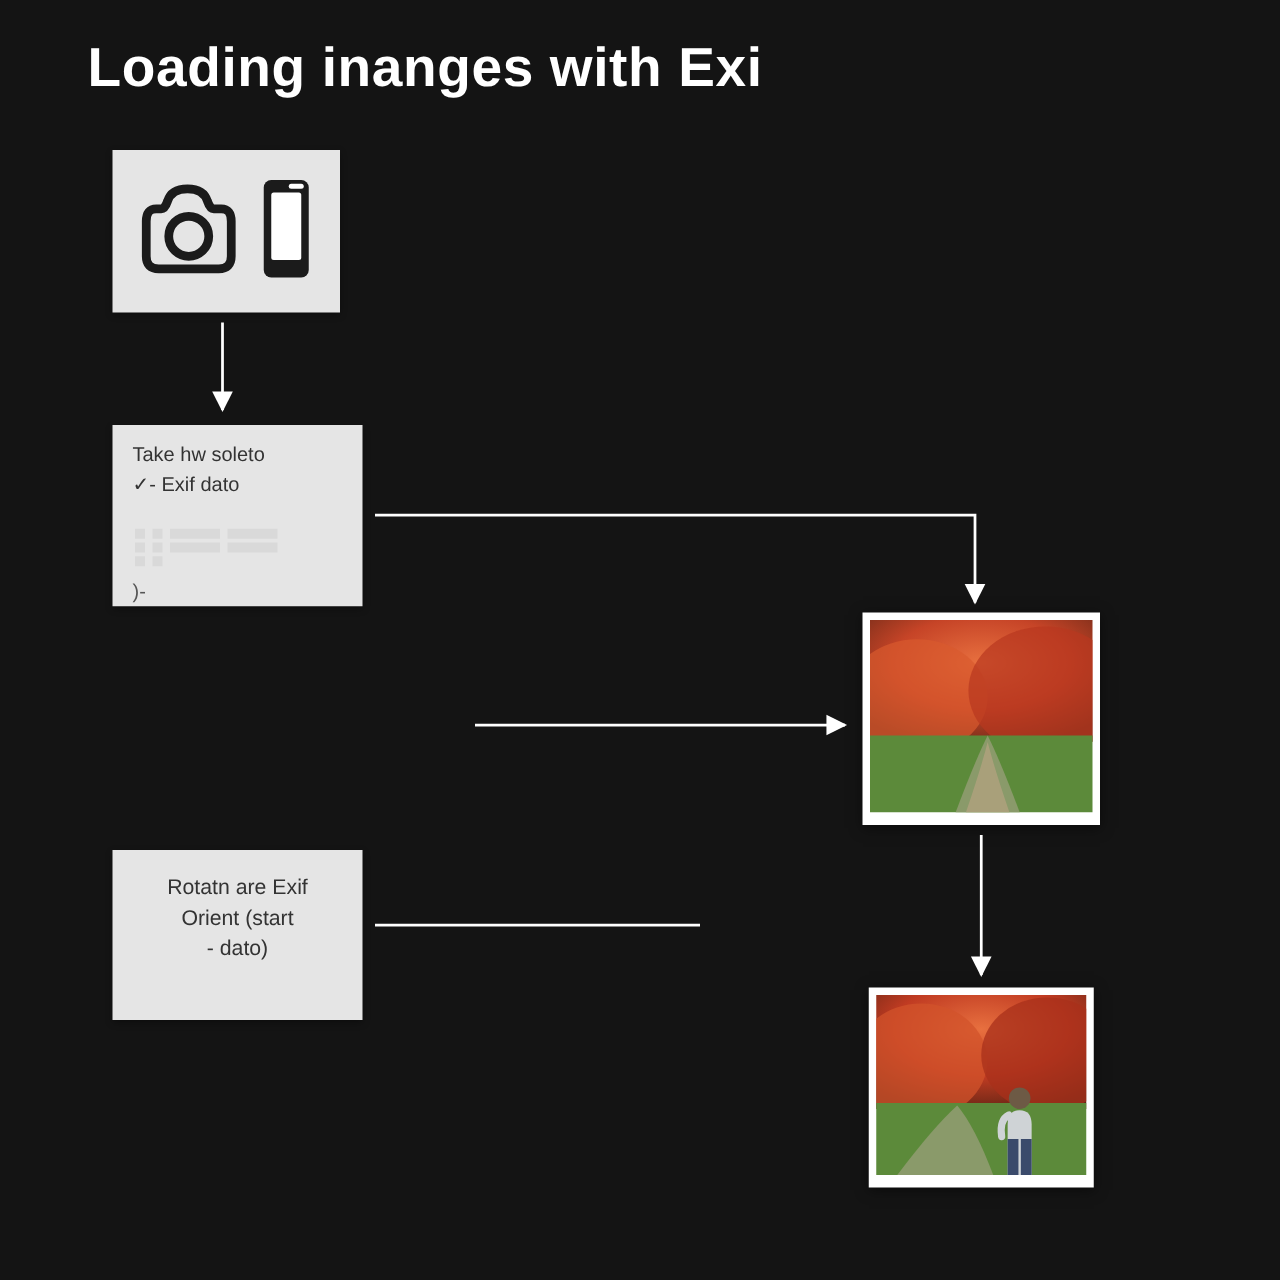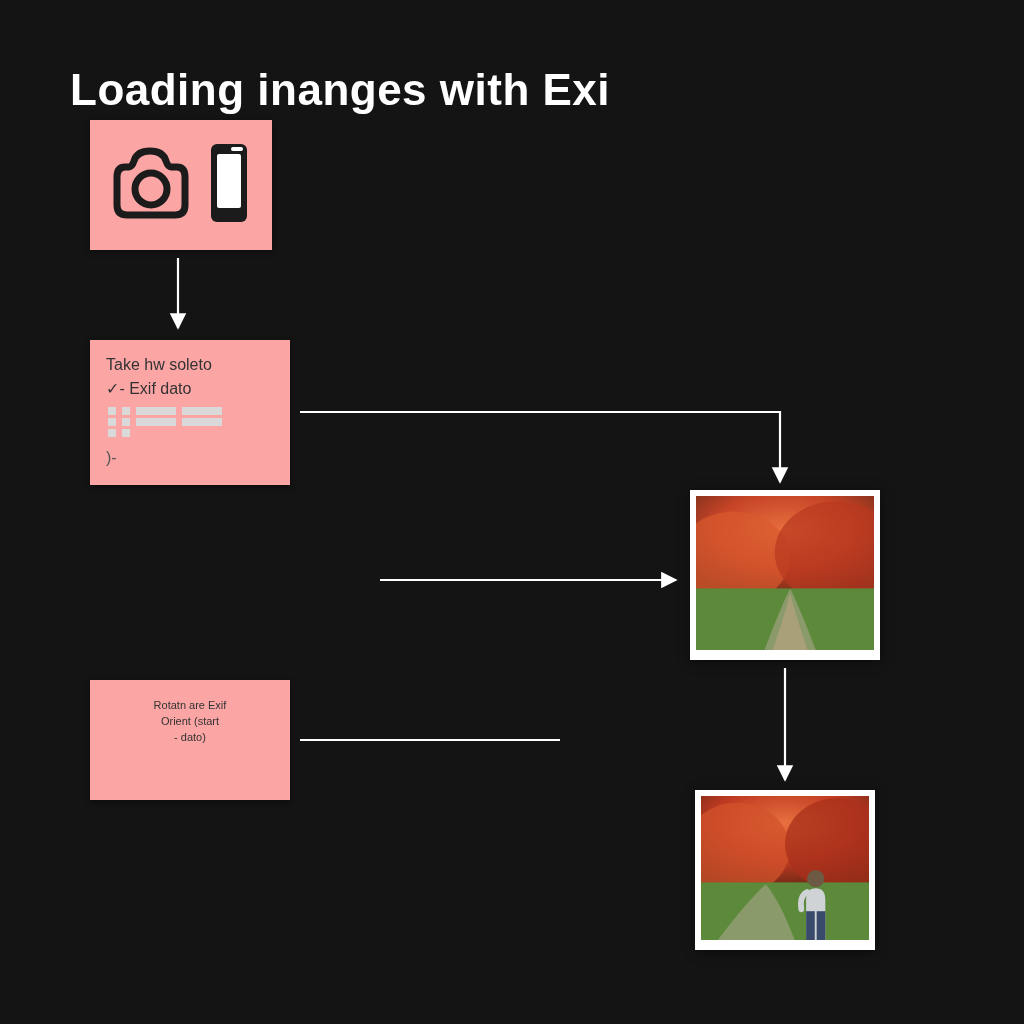--- a/index.html
+++ b/index.html
@@ -9,44 +9,43 @@
     background: #141414;
     font-family: -apple-system, BlinkMacSystemFont, "Segoe UI", Helvetica, Arial, sans-serif;
     color: #fff;
     overflow: hidden;
   }
   .canvas { position: relative; width: 1024px; height: 1024px; }
   .title {
     position: absolute; left: 70px; top: 30px;
     font-size: 44px; font-weight: 700;
     letter-spacing: 0.5px;
-    margin-top: 35px;
   }
   .card {
     position: absolute;
-    background: #fca5a5; color: #222;
+    background: #e5e5e5; color: #222;
     box-shadow: 0 2px 6px rgba(0,0,0,0.4);
   }
   
   #node-camera { left: 90px; top: 120px; width: 182px; height: 130px; padding: 12px 16px;
     display:flex; align-items:center; justify-content:center; gap:10px; }
   
   #node-exif { left: 90px; top: 340px; width: 200px; height: 145px; padding: 14px 16px 10px 16px;
     font-size: 16px; line-height: 1.35; color:#333; }
   #node-exif .line1 { margin-bottom: 2px; }
-  #node-exif .line2 { margin-bottom: 8px; }
+  #node-exif .line2 { margin-bottom: 24px; }
   #node-exif .tablegrid { display:flex; gap:6px; margin-bottom:4px; margin-left:2px;}
   #node-exif .tablegrid .col { display:flex; flex-direction:column; gap:3px;}
   #node-exif .cell { background:#d9d9d9; height:8px; }
   #node-exif .cellw1 { width:8px; }
   #node-exif .cellw2 { width:40px; }
   #node-exif .last { margin-top:10px; color:#555;}
   
-  #node-rotate { left: 90px; top: 680px; width: 200px; height: 120px; padding: 18px 14px;
-    font-size: 11px; line-height: 1.45; text-align:center; color:#333;}
+  #node-rotate { left: 90px; top: 680px; width: 200px; height: 136px; padding: 18px 14px;
+    font-size: 17px; line-height: 1.45; text-align:center; color:#333;}
   
   .photo { position:absolute; background:#fff; padding:6px 6px 10px 6px; box-shadow: 0 2px 10px rgba(0,0,0,0.5); }
   #photo1 { left: 690px; top: 490px; width: 190px; height: 170px; }
   #photo2 { left: 695px; top: 790px; width: 180px; height: 160px; }
   .photo svg { display:block; width:100%; height:100%; }
 
   
   svg.overlay { position:absolute; left:0; top:0; width:1024px; height:1024px; pointer-events:none; }
   .shaft { stroke:#fff; stroke-width:2.2; fill:none; }
   .head  { fill:#fff; }

